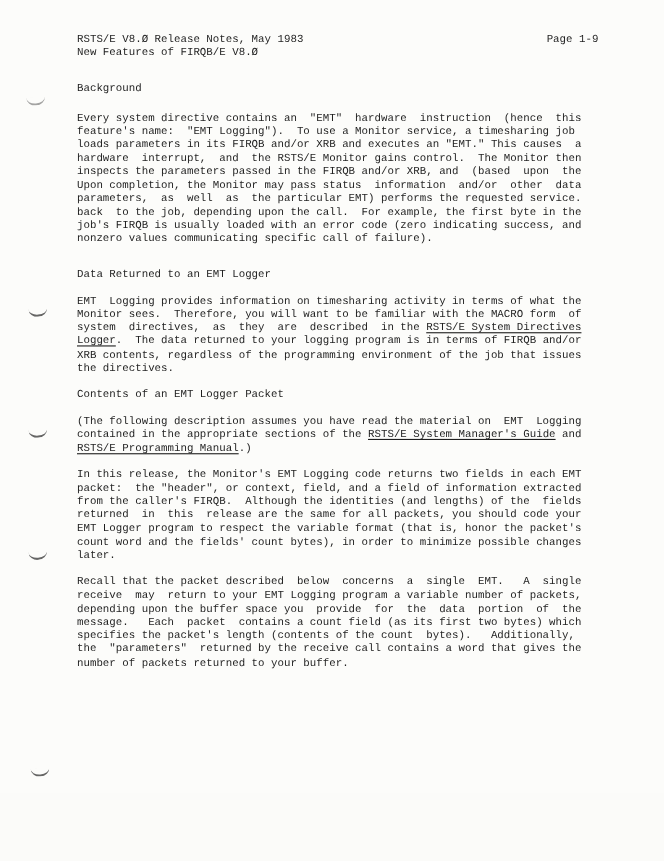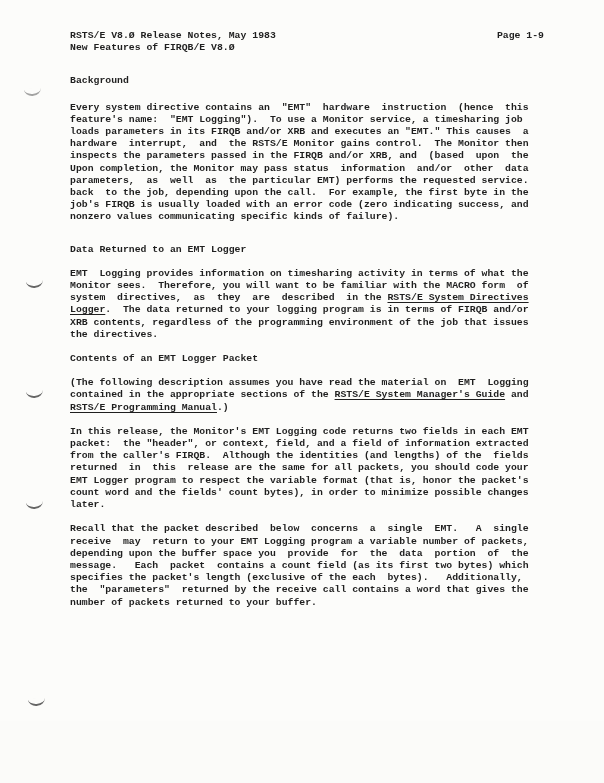--- a/index.html
+++ b/index.html
@@ -9,21 +9,21 @@
   }
   .page {
     position: relative;
     width: 604px;
     height: 721px;
     background: #fcfcfa;
     overflow: hidden;
     font-family: "Liberation Mono", "DejaVu Sans Mono", monospace;
     font-size: 9.8px;
     line-height: 12.2px;
-    font-weight: 700;
+    font-weight: 400;
     color: #1f1f1f;
   }
   .content {
     position: absolute;
     left: 70px;
     top: 30px;
     width: 474px;
   }
   .line { white-space: pre; }
   .hrow {
@@ -81,21 +81,21 @@
           <div class="para">
             <div class="line"><span>Every system directive contains an  "EMT"  hardware  instruction  (hence  this</span></div>
             <div class="line"><span>feature's name:  "EMT Logging").  To use a Monitor service, a timesharing job</span></div>
             <div class="line"><span>loads parameters in its FIRQB and/or XRB and executes an "EMT." This causes  a</span></div>
             <div class="line"><span>hardware  interrupt,  and  the RSTS/E Monitor gains control.  The Monitor then</span></div>
             <div class="line"><span>inspects the parameters passed in the FIRQB and/or XRB, and  (based  upon  the</span></div>
             <div class="line"><span>Upon completion, the Monitor may pass status  information  and/or  other  data</span></div>
             <div class="line"><span>parameters,  as  well  as  the particular EMT) performs the requested service.</span></div>
             <div class="line"><span>back  to the job, depending upon the call.  For example, the first byte in the</span></div>
             <div class="line"><span>job's FIRQB is usually loaded with an error code (zero indicating success, and</span></div>
-            <div class="line"><span>nonzero values communicating specific kinds of failure).</span></div>
+            <div class="line"><span>nonzero values communicating specific call of failure).</span></div>
           </div>
         </section>
         <section class="section">
           <div class="heading">Data Returned to an EMT Logger</div>
           <div class="para">
             <div class="line"><span>EMT  Logging provides information on timesharing activity in terms of what the</span></div>
             <div class="line"><span>Monitor sees.  Therefore, you will want to be familiar with the MACRO form  of</span></div>
             <div class="line"><span>system  directives,  as  they  are  described  in the </span><span class="u">RSTS/E System Directives</span></div>
             <div class="line"><span class="u">Logger</span><span>.  The data returned to your logging program is in terms of FIRQB and/or</span></div>
             <div class="line"><span>XRB contents, regardless of the programming environment of the job that issues</span></div>
@@ -116,20 +116,20 @@
             <div class="line"><span>returned  in  this  release are the same for all packets, you should code your</span></div>
             <div class="line"><span>EMT Logger program to respect the variable format (that is, honor the packet's</span></div>
             <div class="line"><span>count word and the fields' count bytes), in order to minimize possible changes</span></div>
             <div class="line"><span>later.</span></div>
           </div>
           <div class="para">
             <div class="line"><span>Recall that the packet described  below  concerns  a  single  EMT.   A  single</span></div>
             <div class="line"><span>receive  may  return to your EMT Logging program a variable number of packets,</span></div>
             <div class="line"><span>depending upon the buffer space you  provide  for  the  data  portion  of  the</span></div>
             <div class="line"><span>message.   Each  packet  contains a count field (as its first two bytes) which</span></div>
-            <div class="line"><span>specifies the packet's length (exclusive of the each  bytes).   Additionally,</span></div>
+            <div class="line"><span>specifies the packet's length (contents of the count  bytes).   Additionally,</span></div>
             <div class="line"><span>the  "parameters"  returned by the receive call contains a word that gives the</span></div>
             <div class="line"><span>number of packets returned to your buffer.</span></div>
           </div>
         </section>
       </div>
   </div>
 </div>
 
 </body></html>

